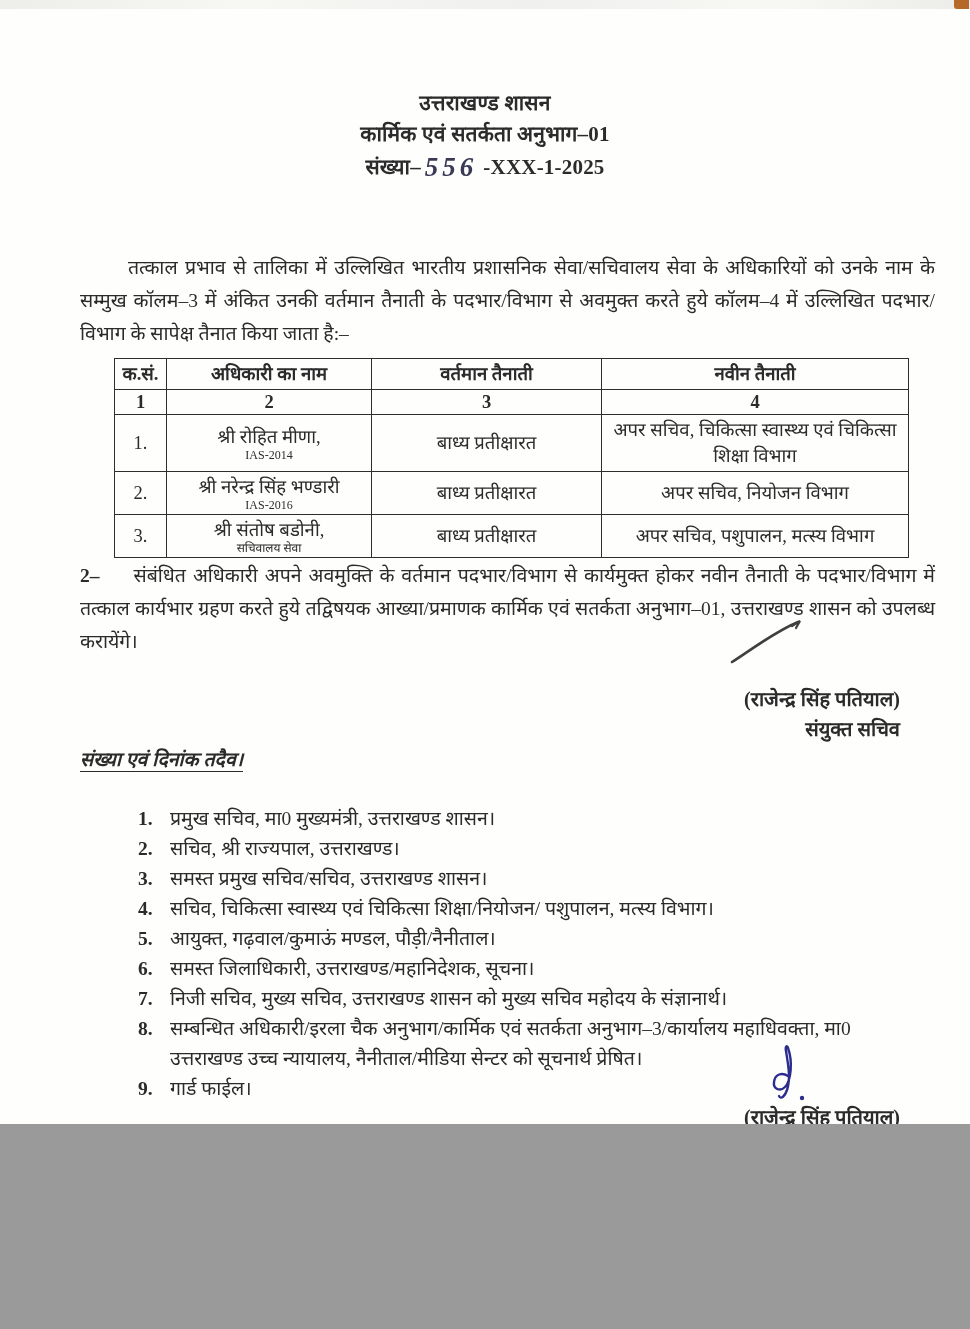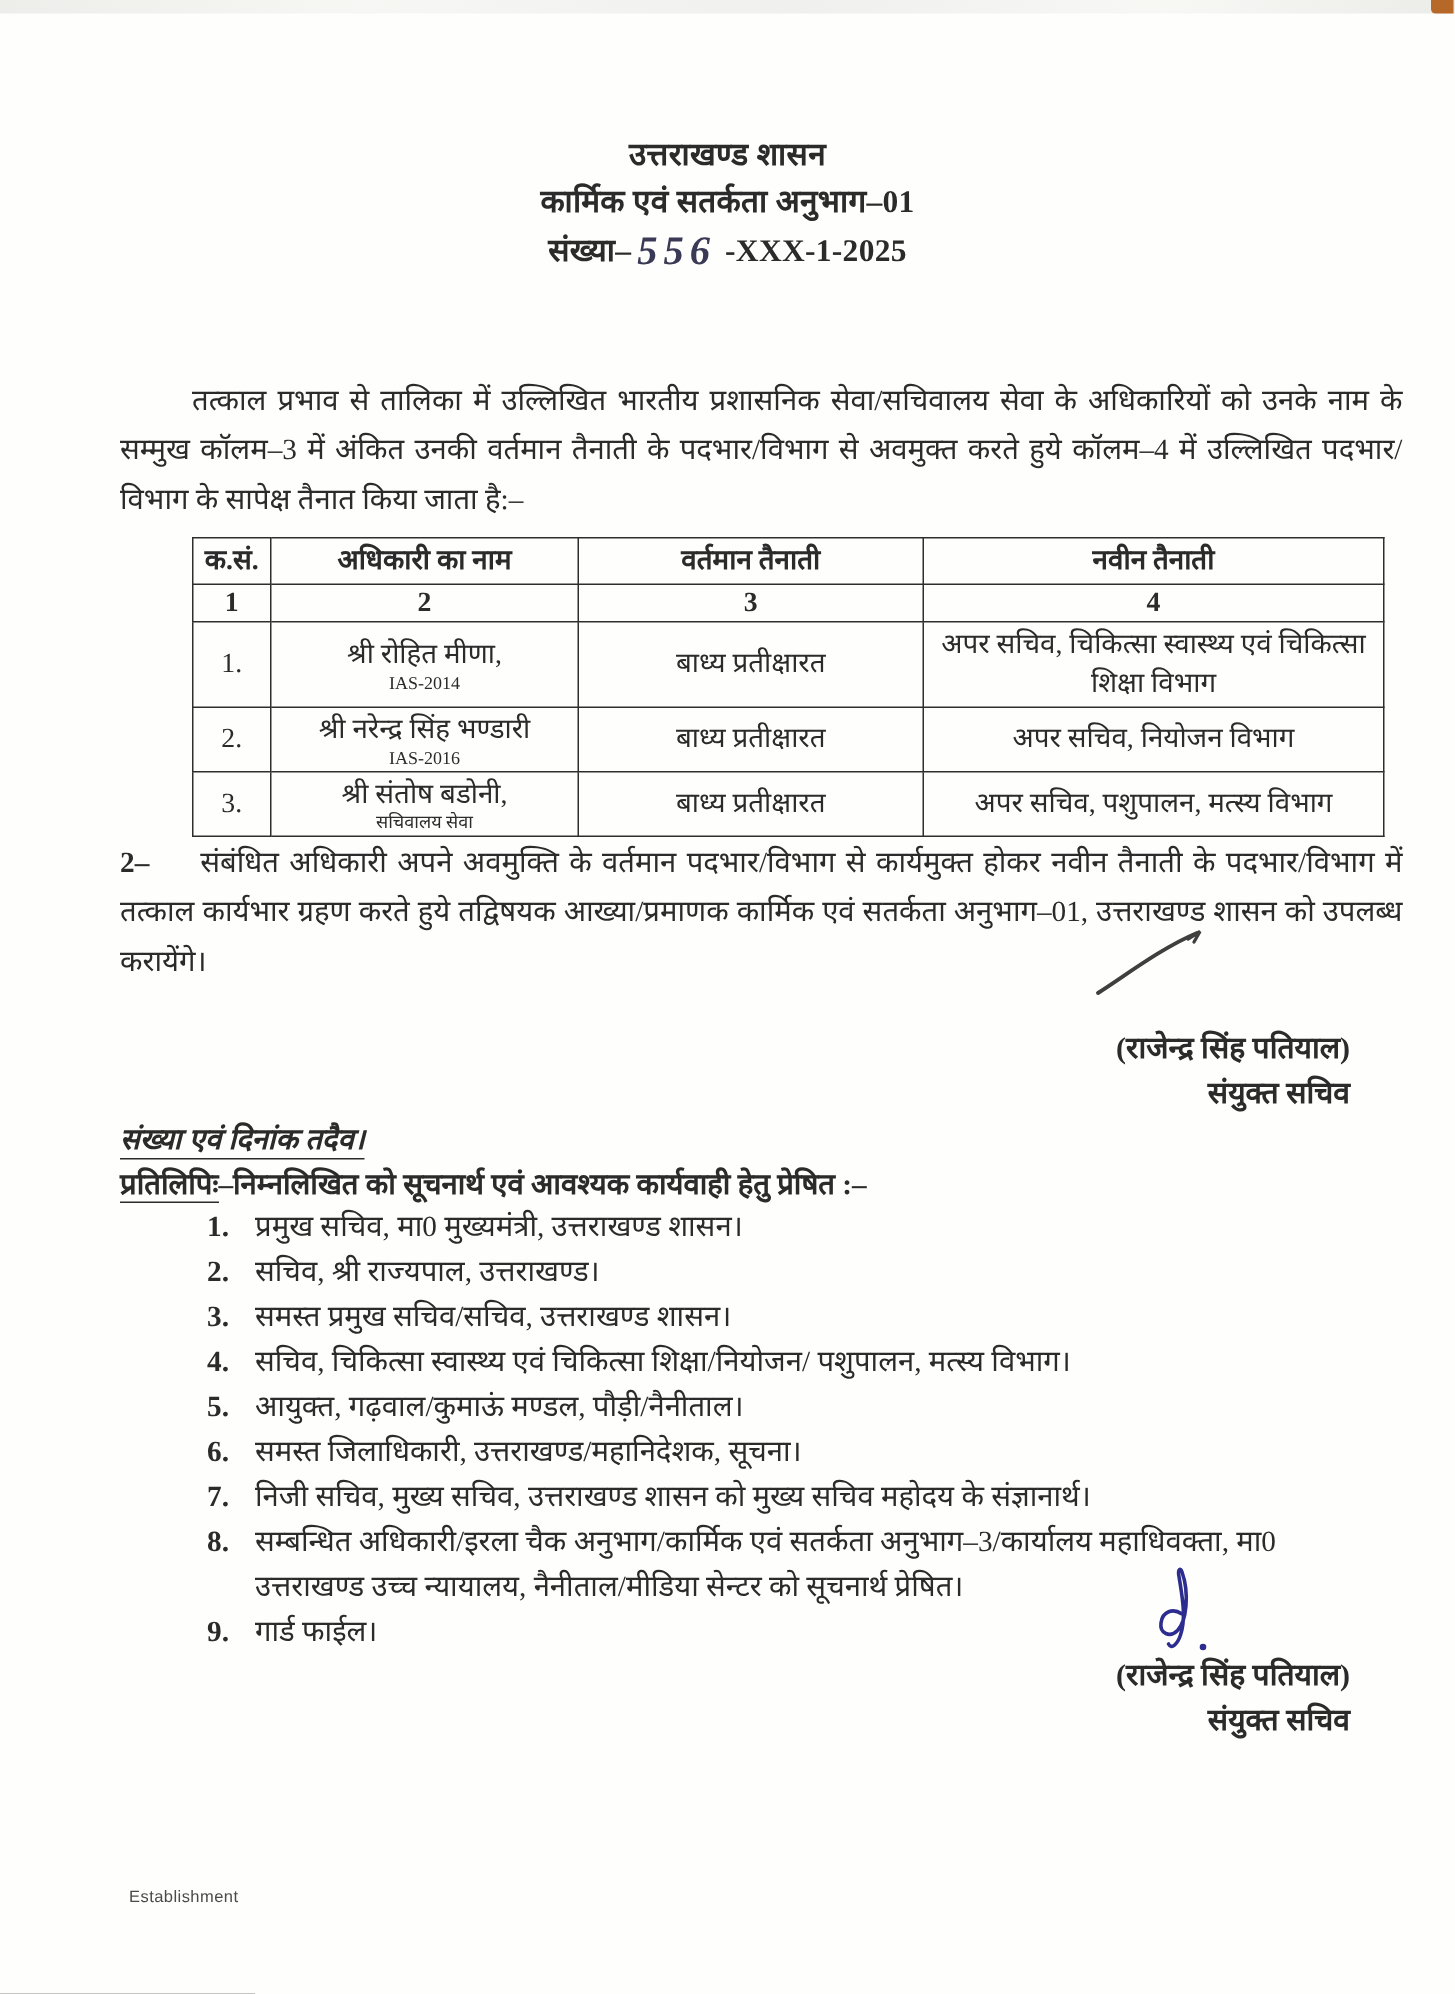--- a/index.html
+++ b/index.html
@@ -1,19 +1,19 @@
 <!DOCTYPE html>
 <html><head>
 <meta charset="utf-8">
 <style>
   * { margin:0; padding:0; box-sizing:border-box; }
   html,body { background:#9a9a9a; }
   .page {
     position:relative;
-    width:970px; height:1329px;
+    width:970px; height:1124px;
     margin:0 auto;
     background:#fefefd;
     font-family:"Liberation Serif","DejaVu Serif",serif;
     color:#2b2b2b;
     overflow:hidden;
   }
   
   .scan-band {
     position:absolute; top:0; left:0; width:100%; height:9px;
     background:linear-gradient(90deg,#e9e9e6 0%,#f5f5f2 25%,#ececea 55%,#f6f6f3 80%,#e7e7e4 100%);
@@ -34,21 +34,21 @@
     border-bottom:2px solid #2b2b2b; padding-bottom:1px;
   }
   .para {
     position:absolute; left:80px; right:35px;
     font-size:19.5px; line-height:33px; text-align:justify;
   }
   .para.p1 { top:251px; text-indent:48px; }
   .para.p2 { top:559px; }
   .p2-num { font-weight:bold; padding-right:34px; }
   table.main {
-    position:absolute; top:358px; left:128px; width:794px;
+    position:absolute; top:358px; left:114px; width:794px;
     border-collapse:collapse; table-layout:fixed;
     font-size:18.5px;
   }
   table.main td, table.main th {
     border:1.6px solid #2e2e2e; text-align:center; vertical-align:middle;
     padding:2px 6px; line-height:26px;
   }
   table.main th { font-weight:bold; height:30px; }
   tr.numrow td { height:24px; line-height:20px; font-weight:bold; }
   .c1{width:52px;} .c2{width:205px;} .c3{width:230px;} .c4{width:307px;}
@@ -135,21 +135,20 @@
       <path d="M6 46 C 22 36, 48 16, 72 6" stroke="#3f3f3f" stroke-width="2.6" fill="none" stroke-linecap="round"></path>
       <path d="M66 10 L 74 5 L 70 12" stroke="#3f3f3f" stroke-width="2.2" fill="none" stroke-linecap="round"></path>
     </svg>
   </div>
   <div class="sig-block sig1-text">
     <div class="nm">(राजेन्द्र सिंह पतियाल)</div>
     <div class="tt">संयुक्त सचिव</div>
   </div>
 
   <div class="refline"><span>संख्या एवं दिनांक तदैव।</span></div>
-  <div class="copyline"><span class="u">प्रतिलिपिः</span><span>–निम्नलिखित को सूचनार्थ एवं आवश्यक कार्यवाही हेतु प्रेषित :–</span></div>
 
   <div class="copylist">
     <div class="row">
         <span class="n">1.</span>
         <span class="t">प्रमुख सचिव, मा0 मुख्यमंत्री, उत्तराखण्ड शासन।</span>
       </div>
     <div class="row">
         <span class="n">2.</span>
         <span class="t">सचिव, श्री राज्यपाल, उत्तराखण्ड।</span>
       </div>

